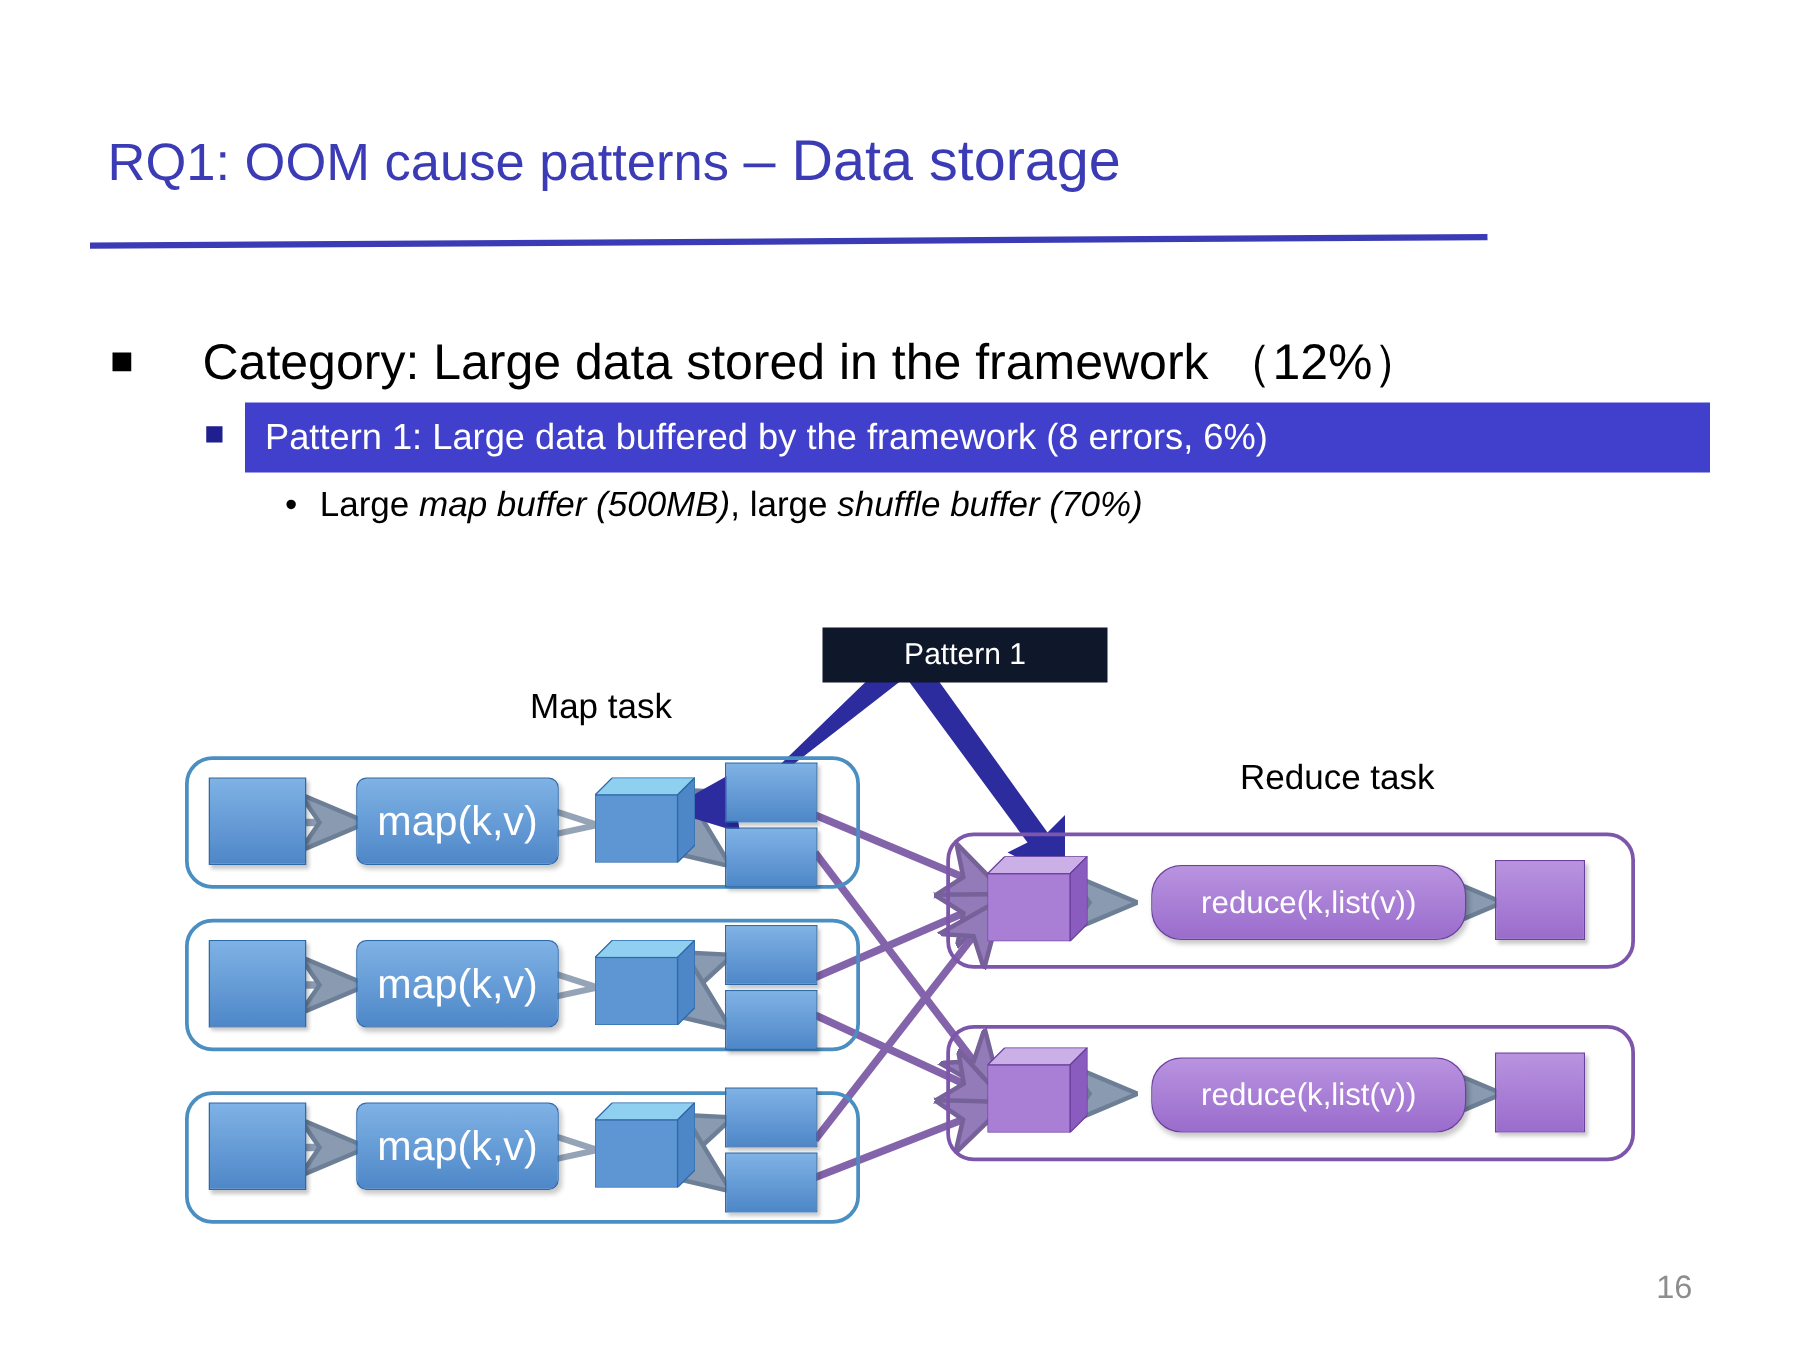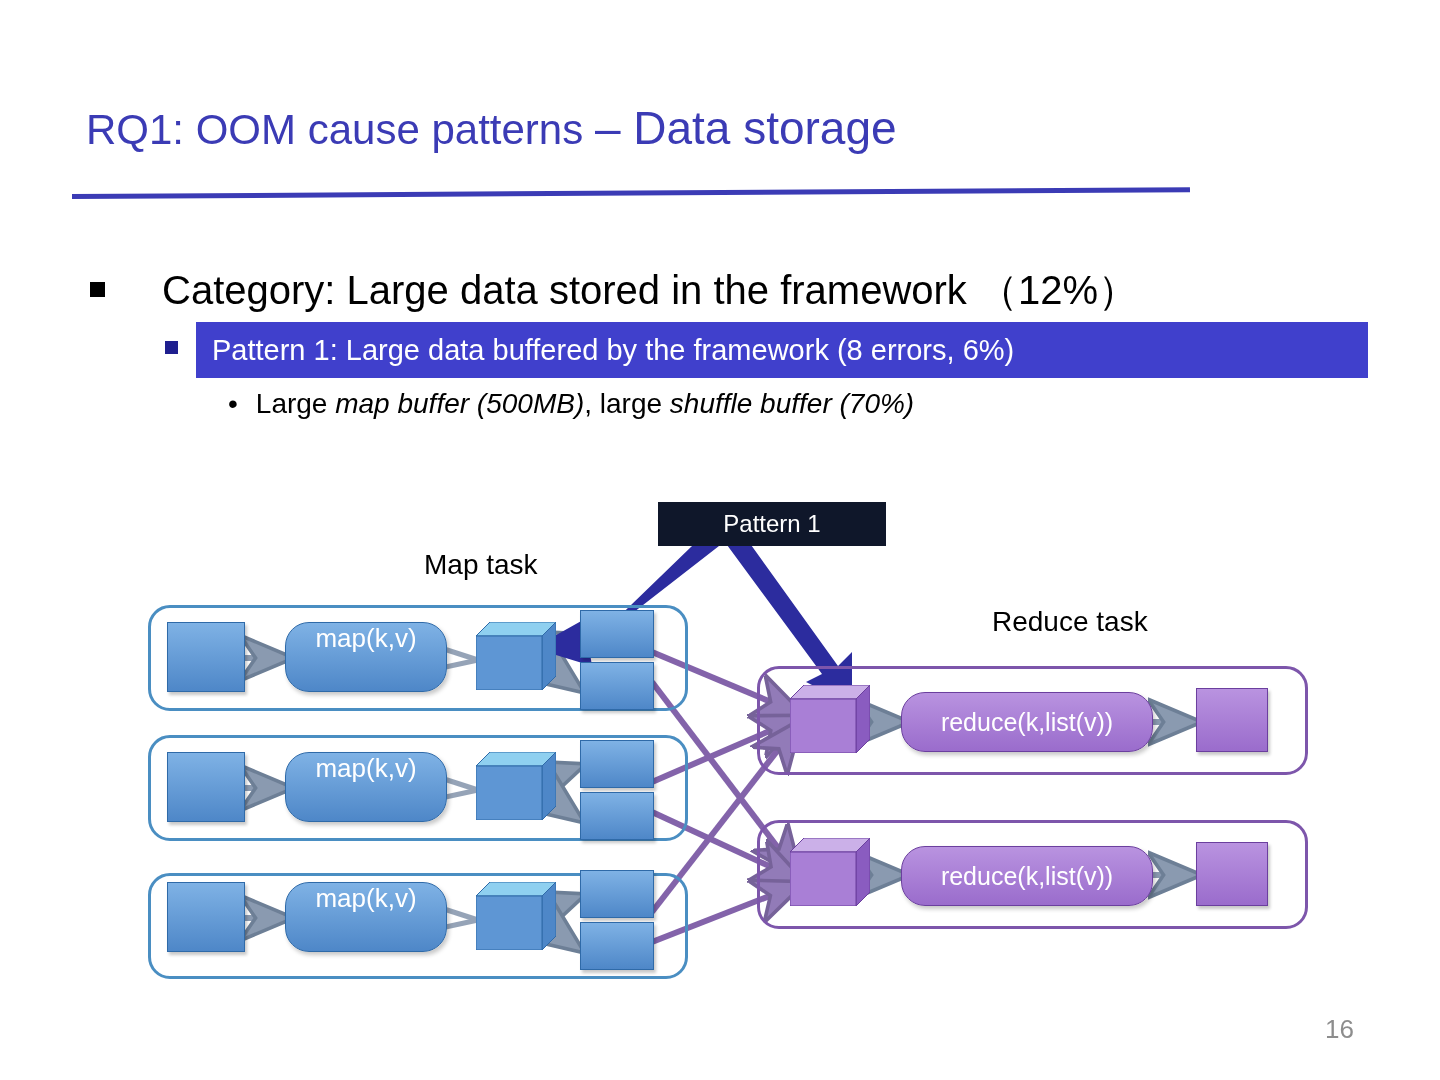--- a/index.html
+++ b/index.html
@@ -138,46 +138,47 @@
   
   .mbox {
     position: absolute;
     border: 1px solid #2f6aa8;
     background: linear-gradient(to bottom, #7fb2e5 0%, #4e87c8 100%);
     box-shadow: 2px 3px 3px rgba(0,0,0,0.22);
   }
   .mround {
     position: absolute;
     border: 1px solid #2f6aa8;
-    border-radius: 24px;
+    border-radius: 8px;
     background: linear-gradient(to bottom, #7fb2e5 0%, #4e87c8 100%);
     box-shadow: 2px 3px 4px rgba(0,0,0,0.22);
     color: #ffffff;
-    font-size: 26px;
-    display: flex;
-    align-items: flex-start;
+    font-size: 33px;
+    display: flex;
+    align-items: center;
     justify-content: center;
   }
   .pbox {
     position: absolute;
     border: 1px solid #6b3f9e;
     background: linear-gradient(to bottom, #b993e0 0%, #9a6ccc 100%);
     box-shadow: 2px 3px 3px rgba(0,0,0,0.22);
   }
   .pround {
     position: absolute;
     border: 1px solid #6b3f9e;
     border-radius: 24px;
     background: linear-gradient(to bottom, #b993e0 0%, #9a6ccc 100%);
     box-shadow: 2px 3px 4px rgba(0,0,0,0.22);
     color: #ffffff;
     font-size: 25px;
     display: flex;
     align-items: center;
     justify-content: center;
+    margin-left: 20px;
   }
   .task-container-map {
     position: absolute;
     border: 3px solid #4a8ec2;
     border-radius: 22px;
     background: transparent;
   }
   .task-container-red {
     position: absolute;
     border: 3px solid #7d56ab;

